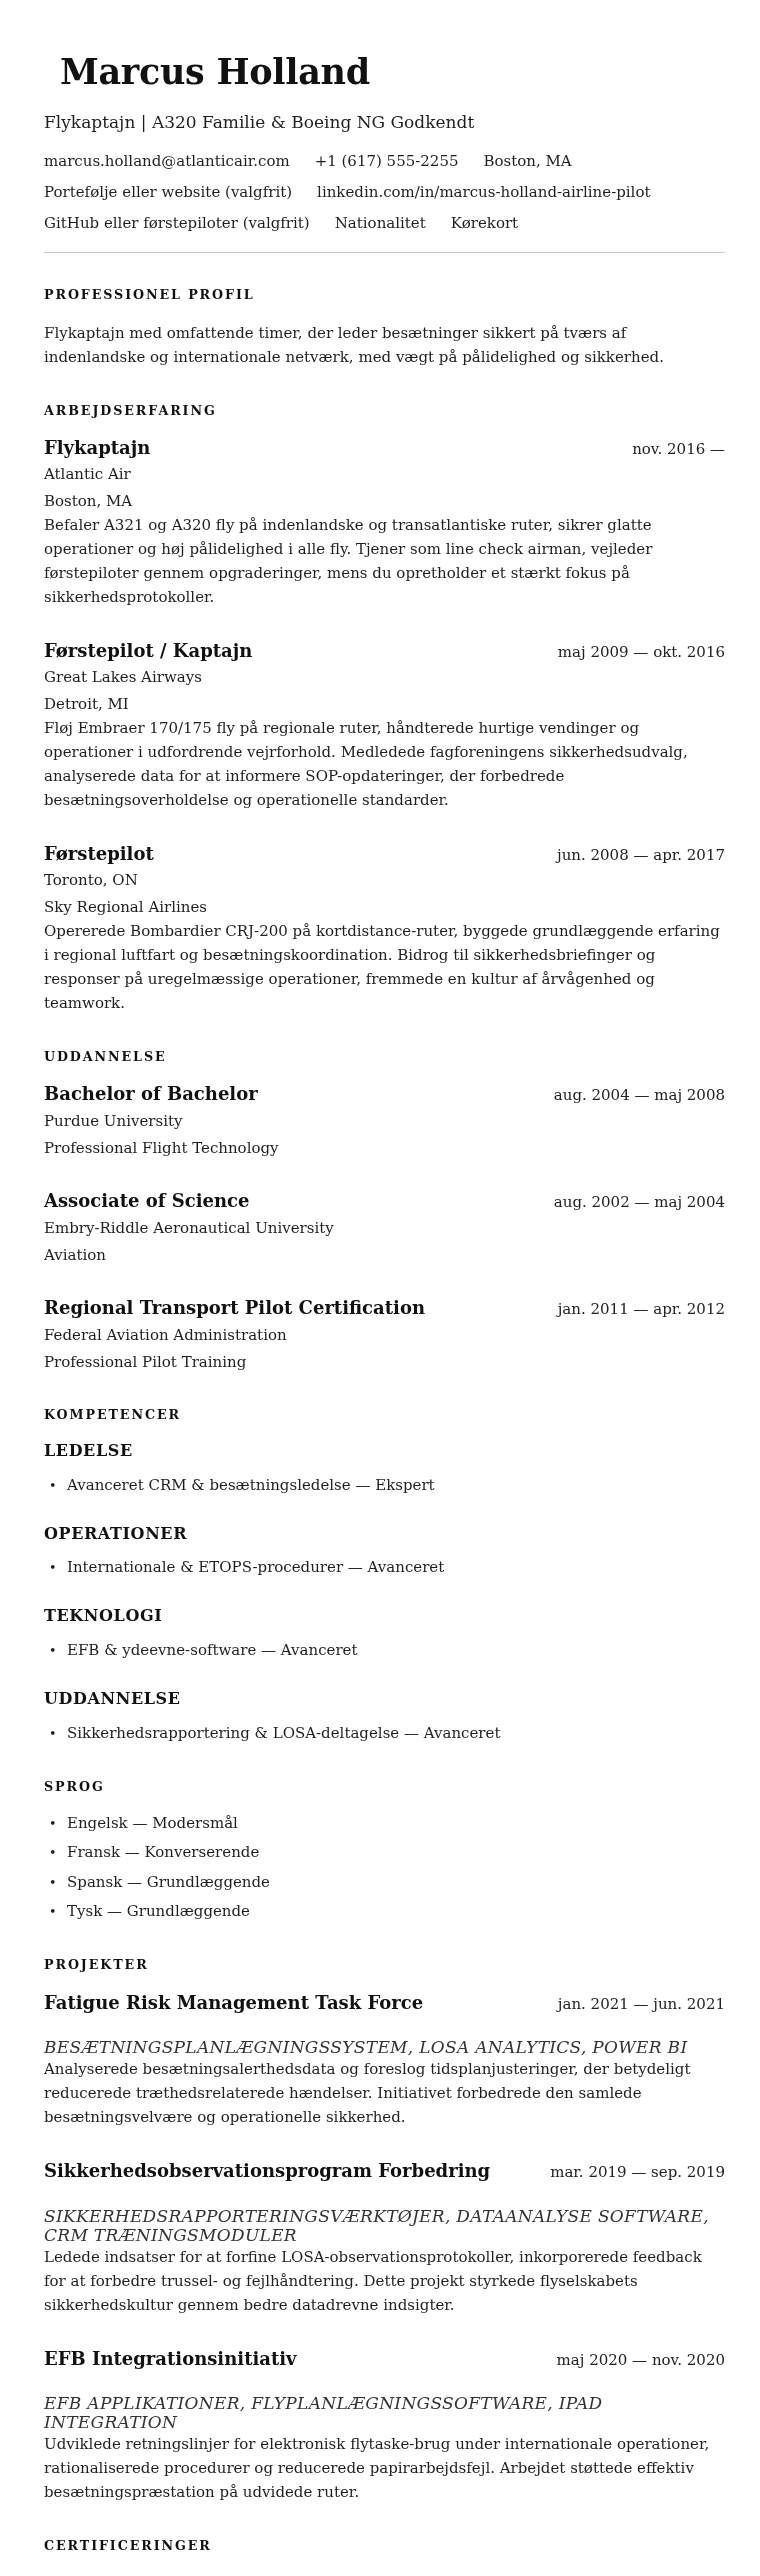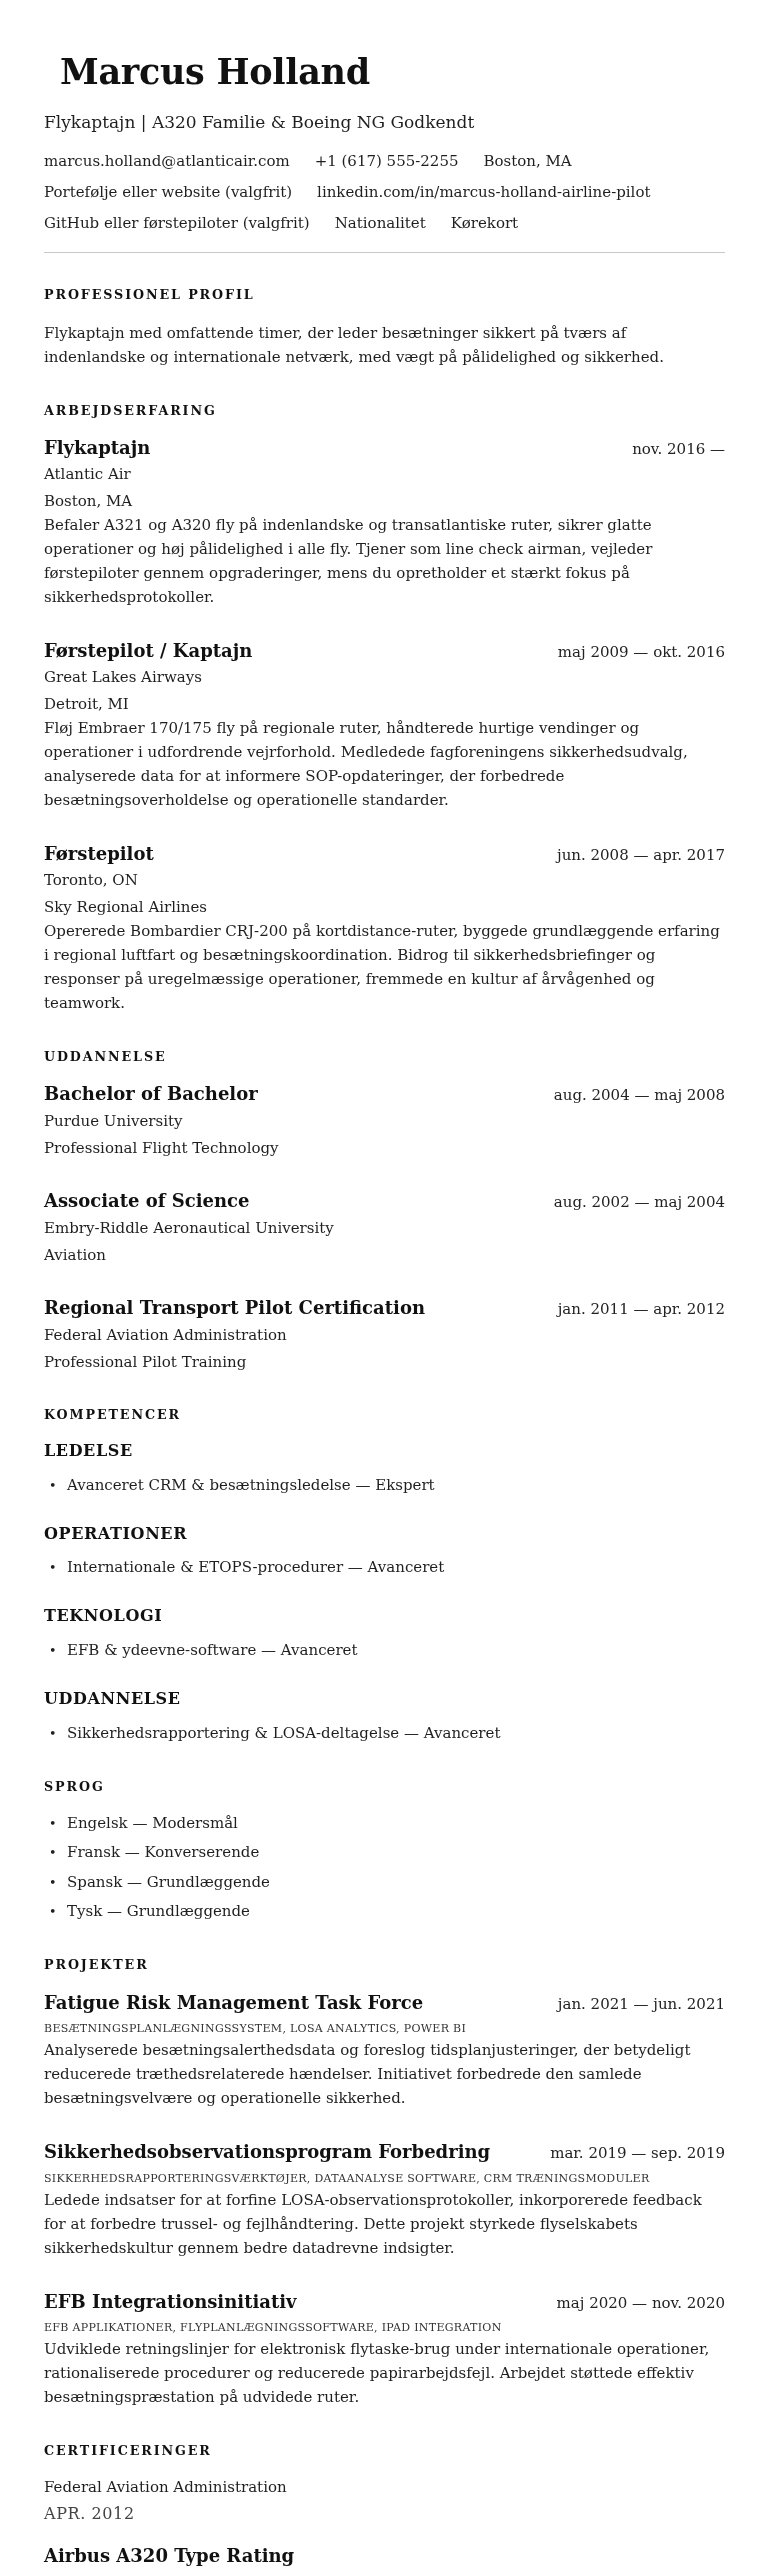--- a/index.html
+++ b/index.html
@@ -76,25 +76,26 @@
   }
   .entry-date {
     font-size: 15px;
     line-height: 21.5px;
     white-space: nowrap;
     color: #222222;
   }
   .entry-meta { margin-top: 3.8px; font-size: 15px; line-height: 21.5px; }
   .entry-meta + .entry-meta { margin-top: 5.7px; }
   .entry-caps {
-    margin-top: 4px;
-    font-size: 11px;
+    margin-top: 23px;
+    font-size: 17px;
     line-height: 19px;
     letter-spacing: 0.3px;
     color: #333333;
+    font-style: italic;
   }
   .entry-desc { margin-top: 20px; }
   .cert-date {
     margin-top: 7.6px;
     font-size: 16px;
     line-height: 16.5px;
     letter-spacing: 0.6px;
     color: #444444;
   }
   .cert-entry { margin-top: 21.5px; }

